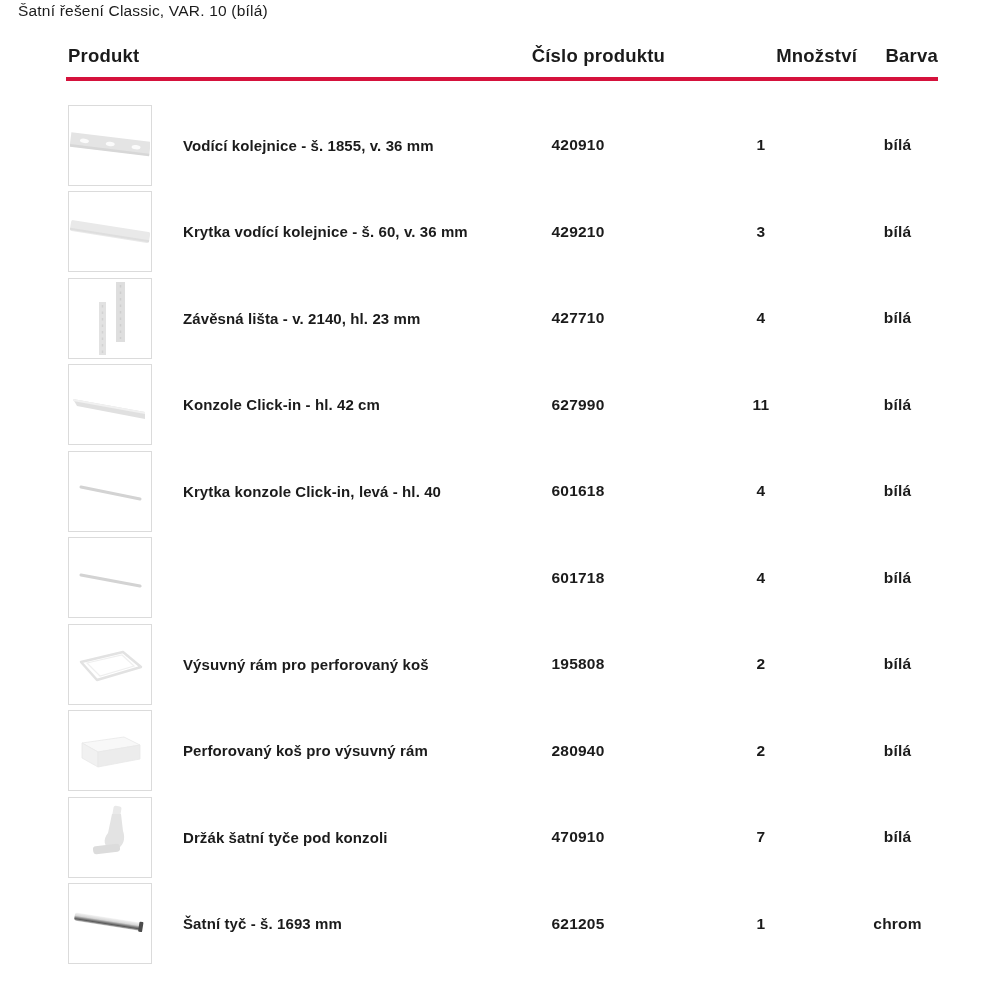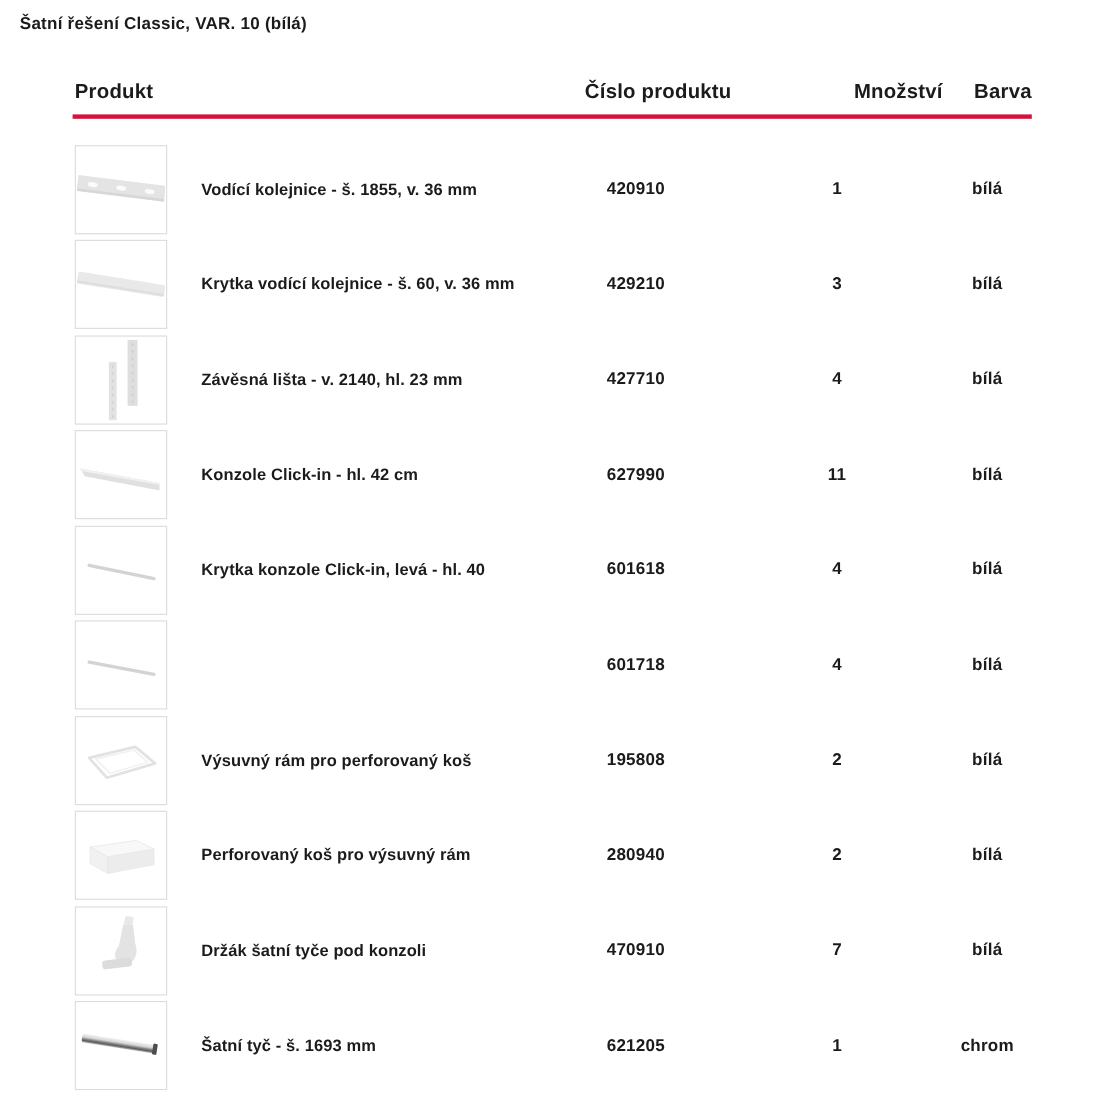--- a/index.html
+++ b/index.html
@@ -1,28 +1,28 @@
 <!DOCTYPE html>
 <html><head>
 <meta charset="utf-8">
 <style>
   * { margin:0; padding:0; box-sizing:border-box; }
   html,body { width:1000px; height:1000px; background:#ffffff; overflow:hidden; }
   body { font-family:"Liberation Sans", sans-serif; color:#1b1b1b; position:relative; }
 
   .page-title {
-    position:absolute; left:18px; top:13px;
-    font-size:15.5px; font-weight:700; letter-spacing:.2px;text-align:right;
+    position:absolute; left:18px; top:2px;
+    font-size:15.5px; font-weight:400; letter-spacing:.2px;text-align:right;
   }
 
   .catalog { position:absolute; left:66px; top:0; width:872px; }
 
   .thead {
     display:grid; grid-template-columns:425px 174px 192px 81px;
-    align-items:end; height:108px; padding-bottom:10px;
+    align-items:end; height:81px; padding-bottom:10px;
     border-bottom:4px solid #d5123c;
   }
   .th { font-size:18.5px; font-weight:700; letter-spacing:.2px; }
   .th.center { text-align:right; }
   .th.left { padding-left:2px; }
 
   .tbody { padding-top:21px; }
   .row {
     display:grid; grid-template-columns:425px 174px 192px 81px;
     height:86.5px; align-items:center;

